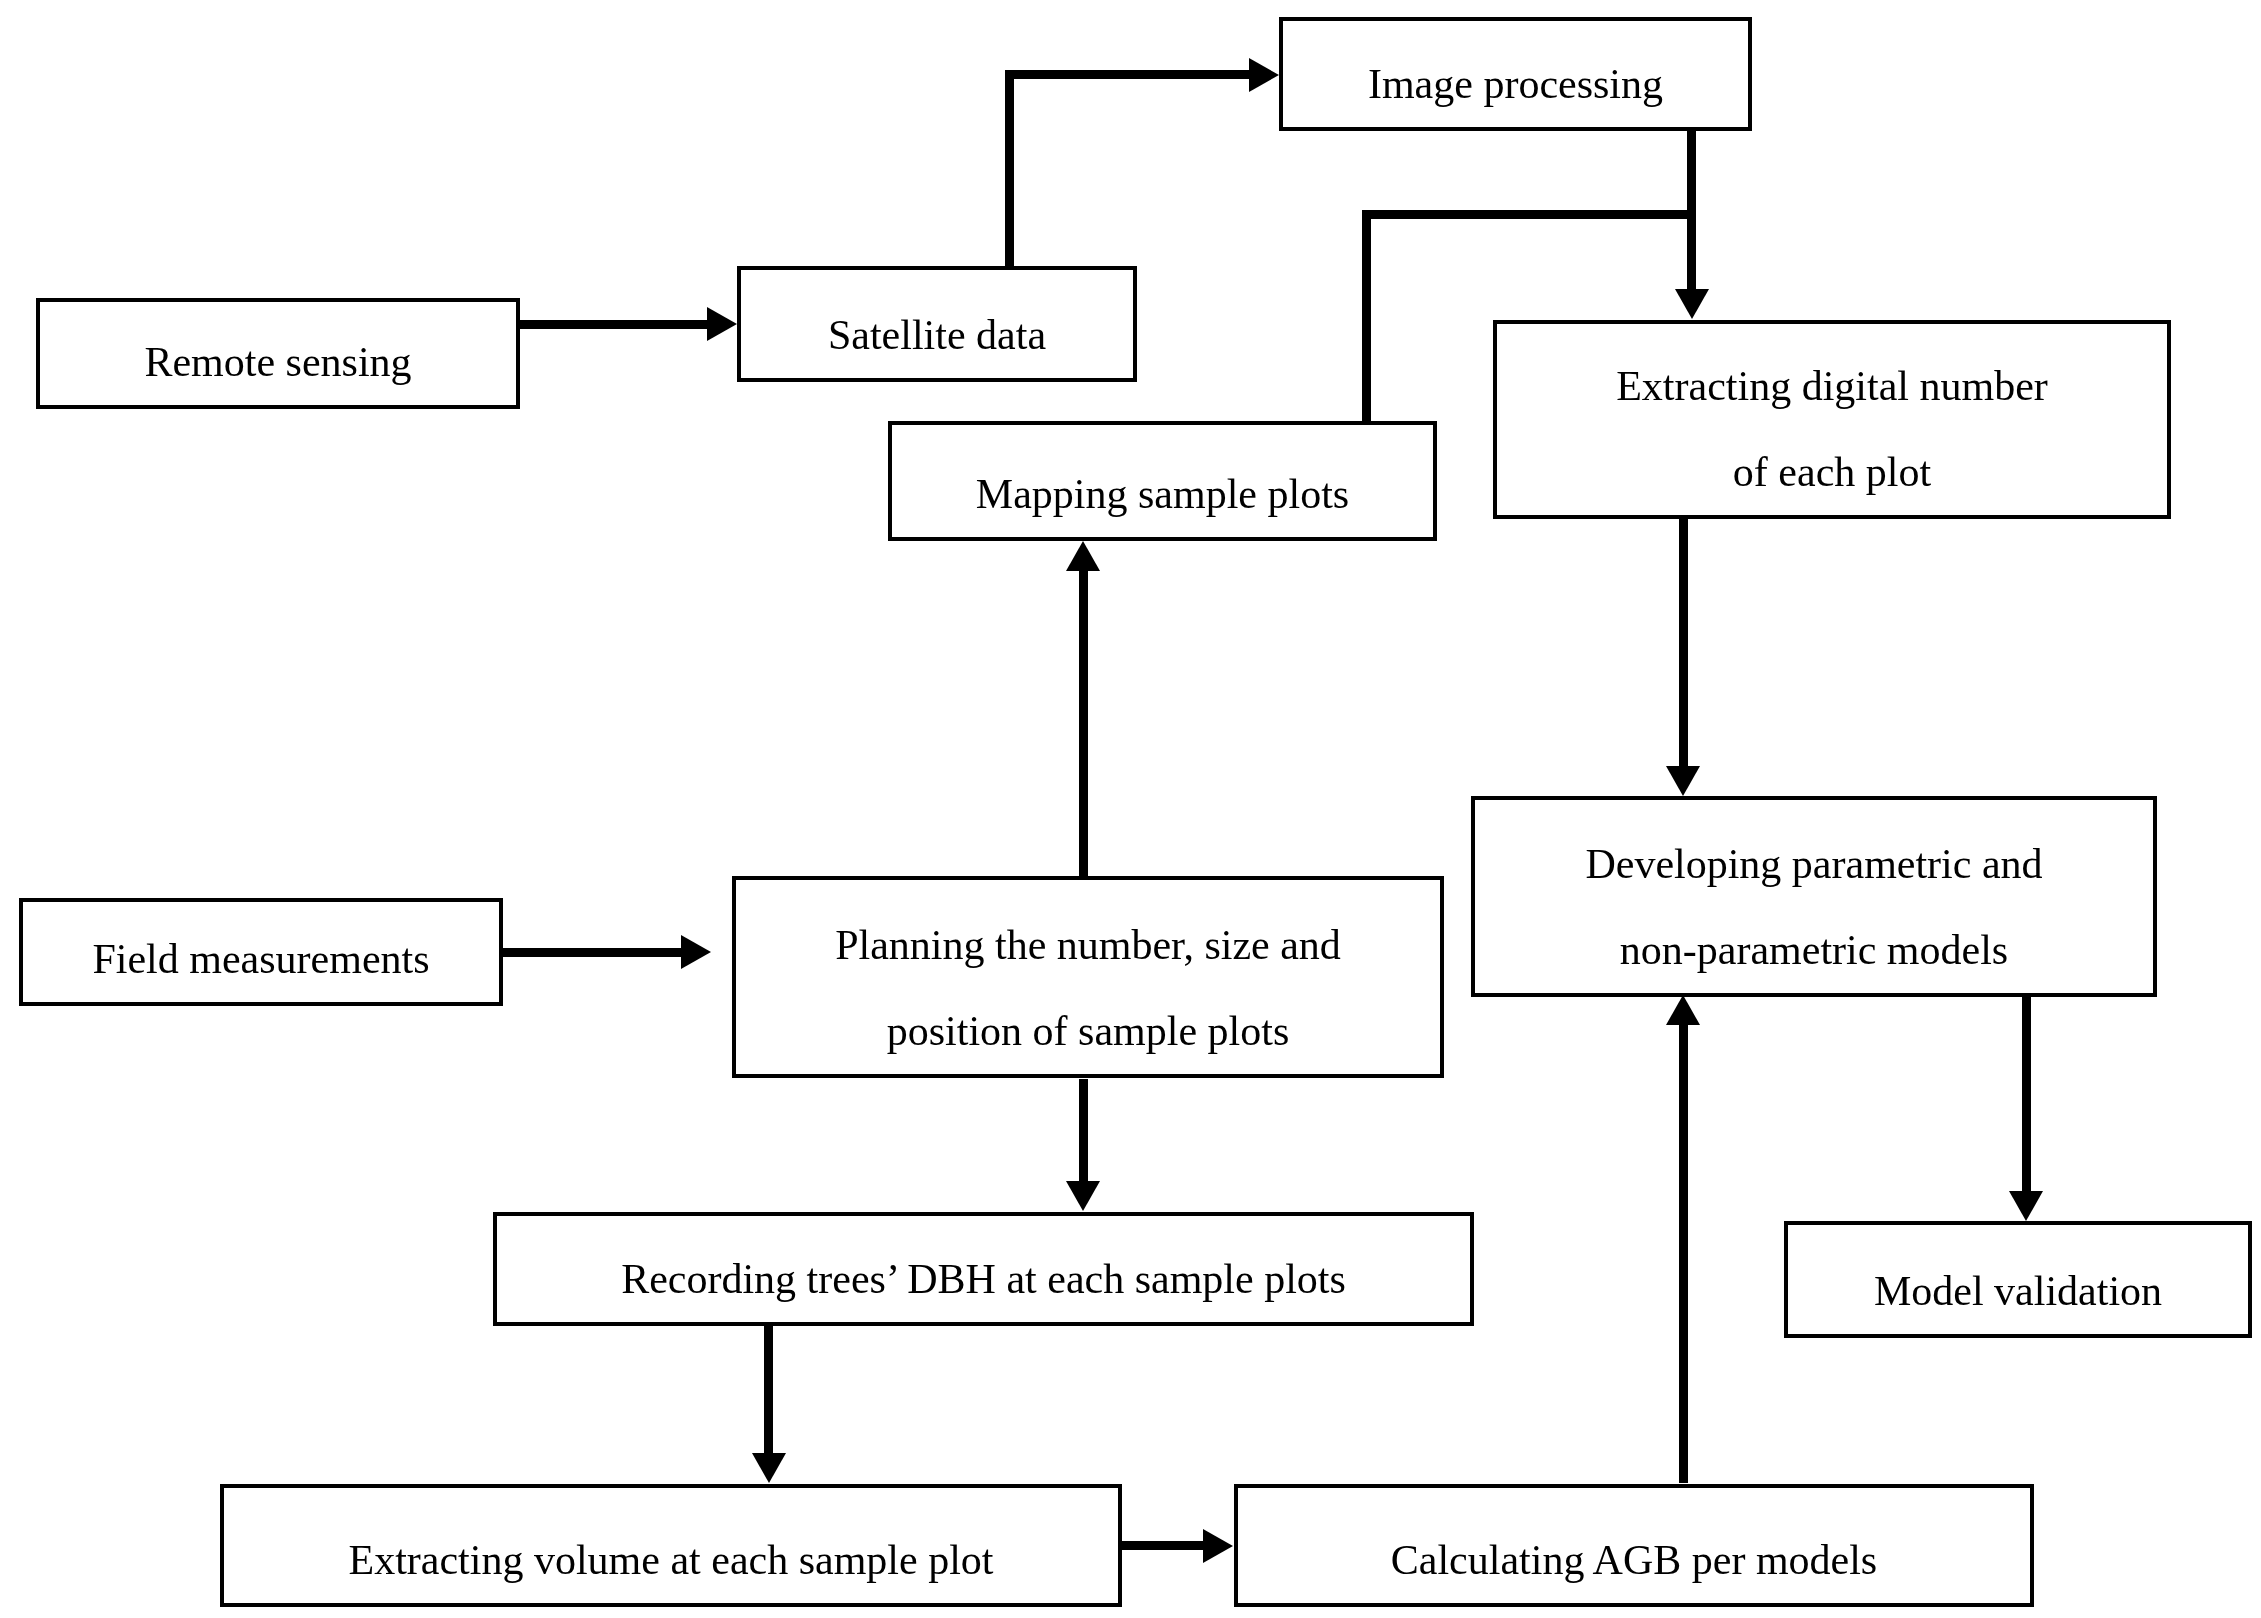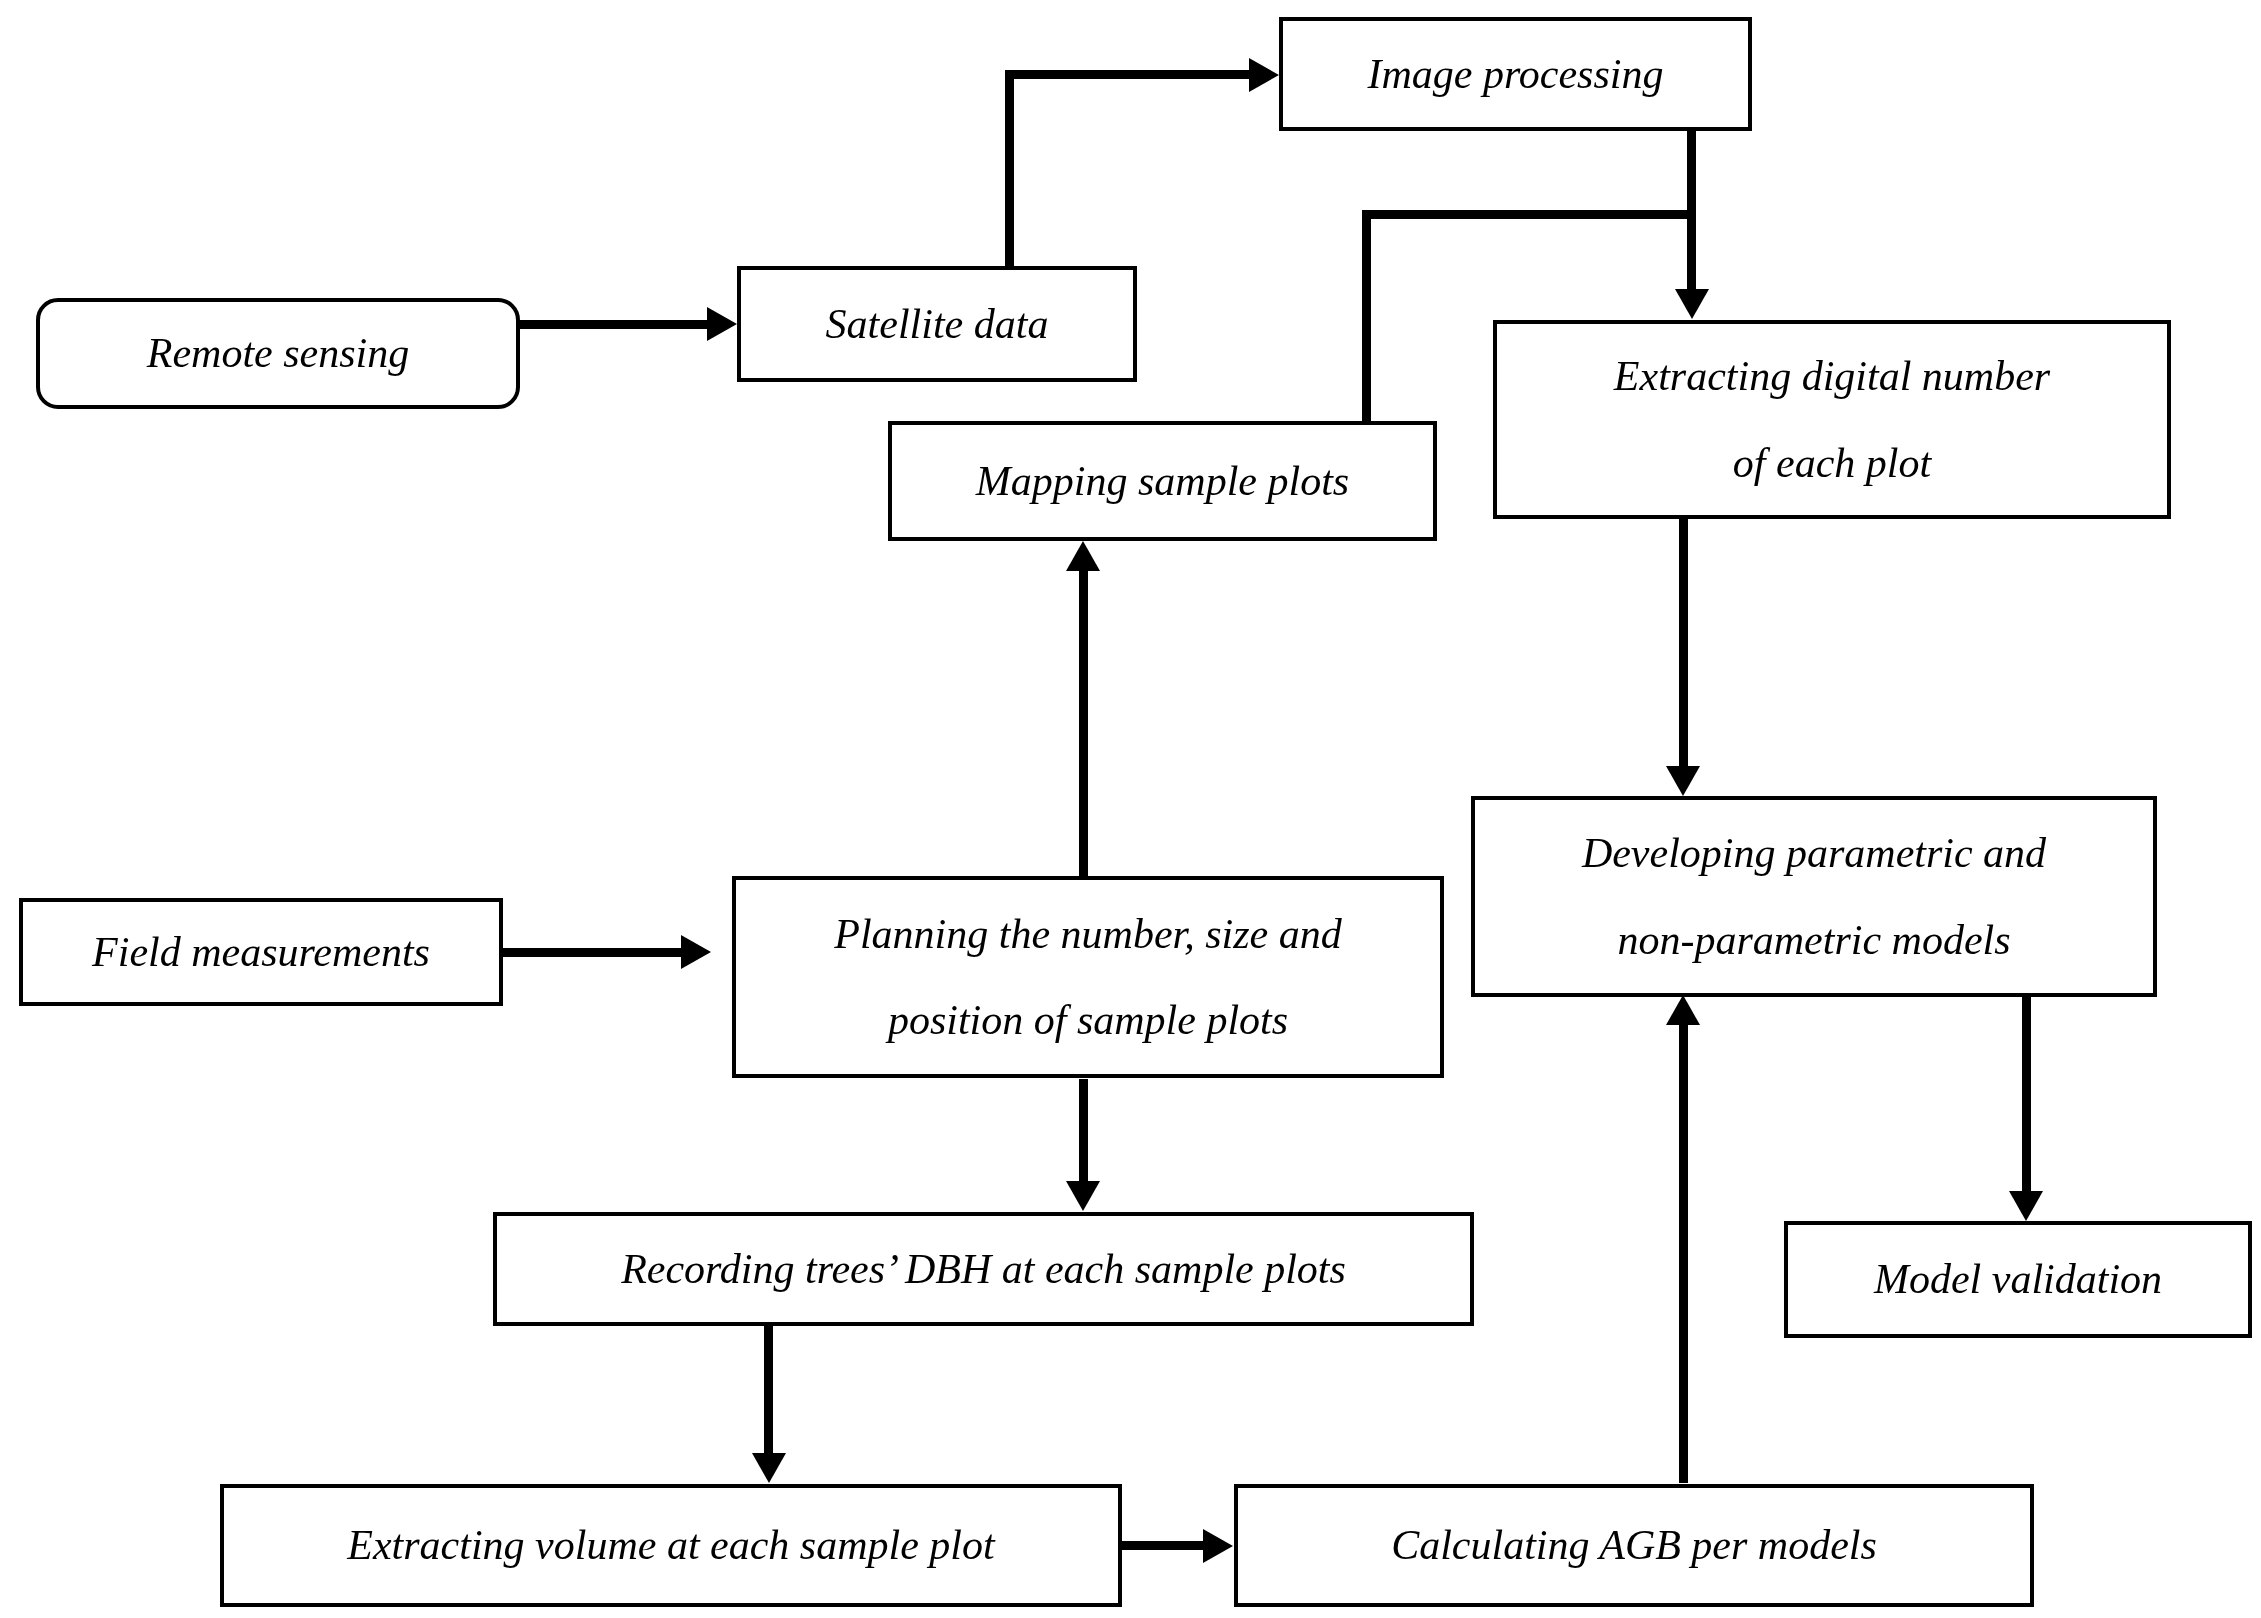--- a/index.html
+++ b/index.html
@@ -15,24 +15,23 @@
     font-family: "Liberation Serif", "DejaVu Serif", serif;
     color: #000000;
     overflow: hidden;
   }
   .node {
     position: absolute;
     box-sizing: border-box;
     border: 4.4px solid #000000;
     background: #ffffff;
     display: flex;
-    align-items: center;
+    align-items: flex-end;
     justify-content: center;
     text-align: center;
-    font-style: italic;
   }
   .node .label {
     display: block;
     white-space: pre-line;
     font-size: 42px;
     line-height: 2.05;
     color: #000000;
   }
   .seg {
     position: absolute;
@@ -57,21 +56,21 @@
     border-left: 17px solid transparent;
     border-right: 17px solid transparent;
     border-bottom: 30px solid #000000;
   }
 </style>
 </head>
 <body>
 
 <div id="canvas">
 
-  <div class="node" style="left:36px; top:298px; width:484px; height:111px;border-radius:22px;">
+  <div class="node" style="left:36px; top:298px; width:484px; height:111px;">
     <span class="label">Remote sensing</span>
   </div>
 
   <div class="node" style="left:737px; top:266px; width:400px; height:116px;">
     <span class="label">Satellite data</span>
   </div>
 
   <div class="node" style="left:1279px; top:17px; width:473px; height:114px;">
     <span class="label">Image processing</span>
   </div>

